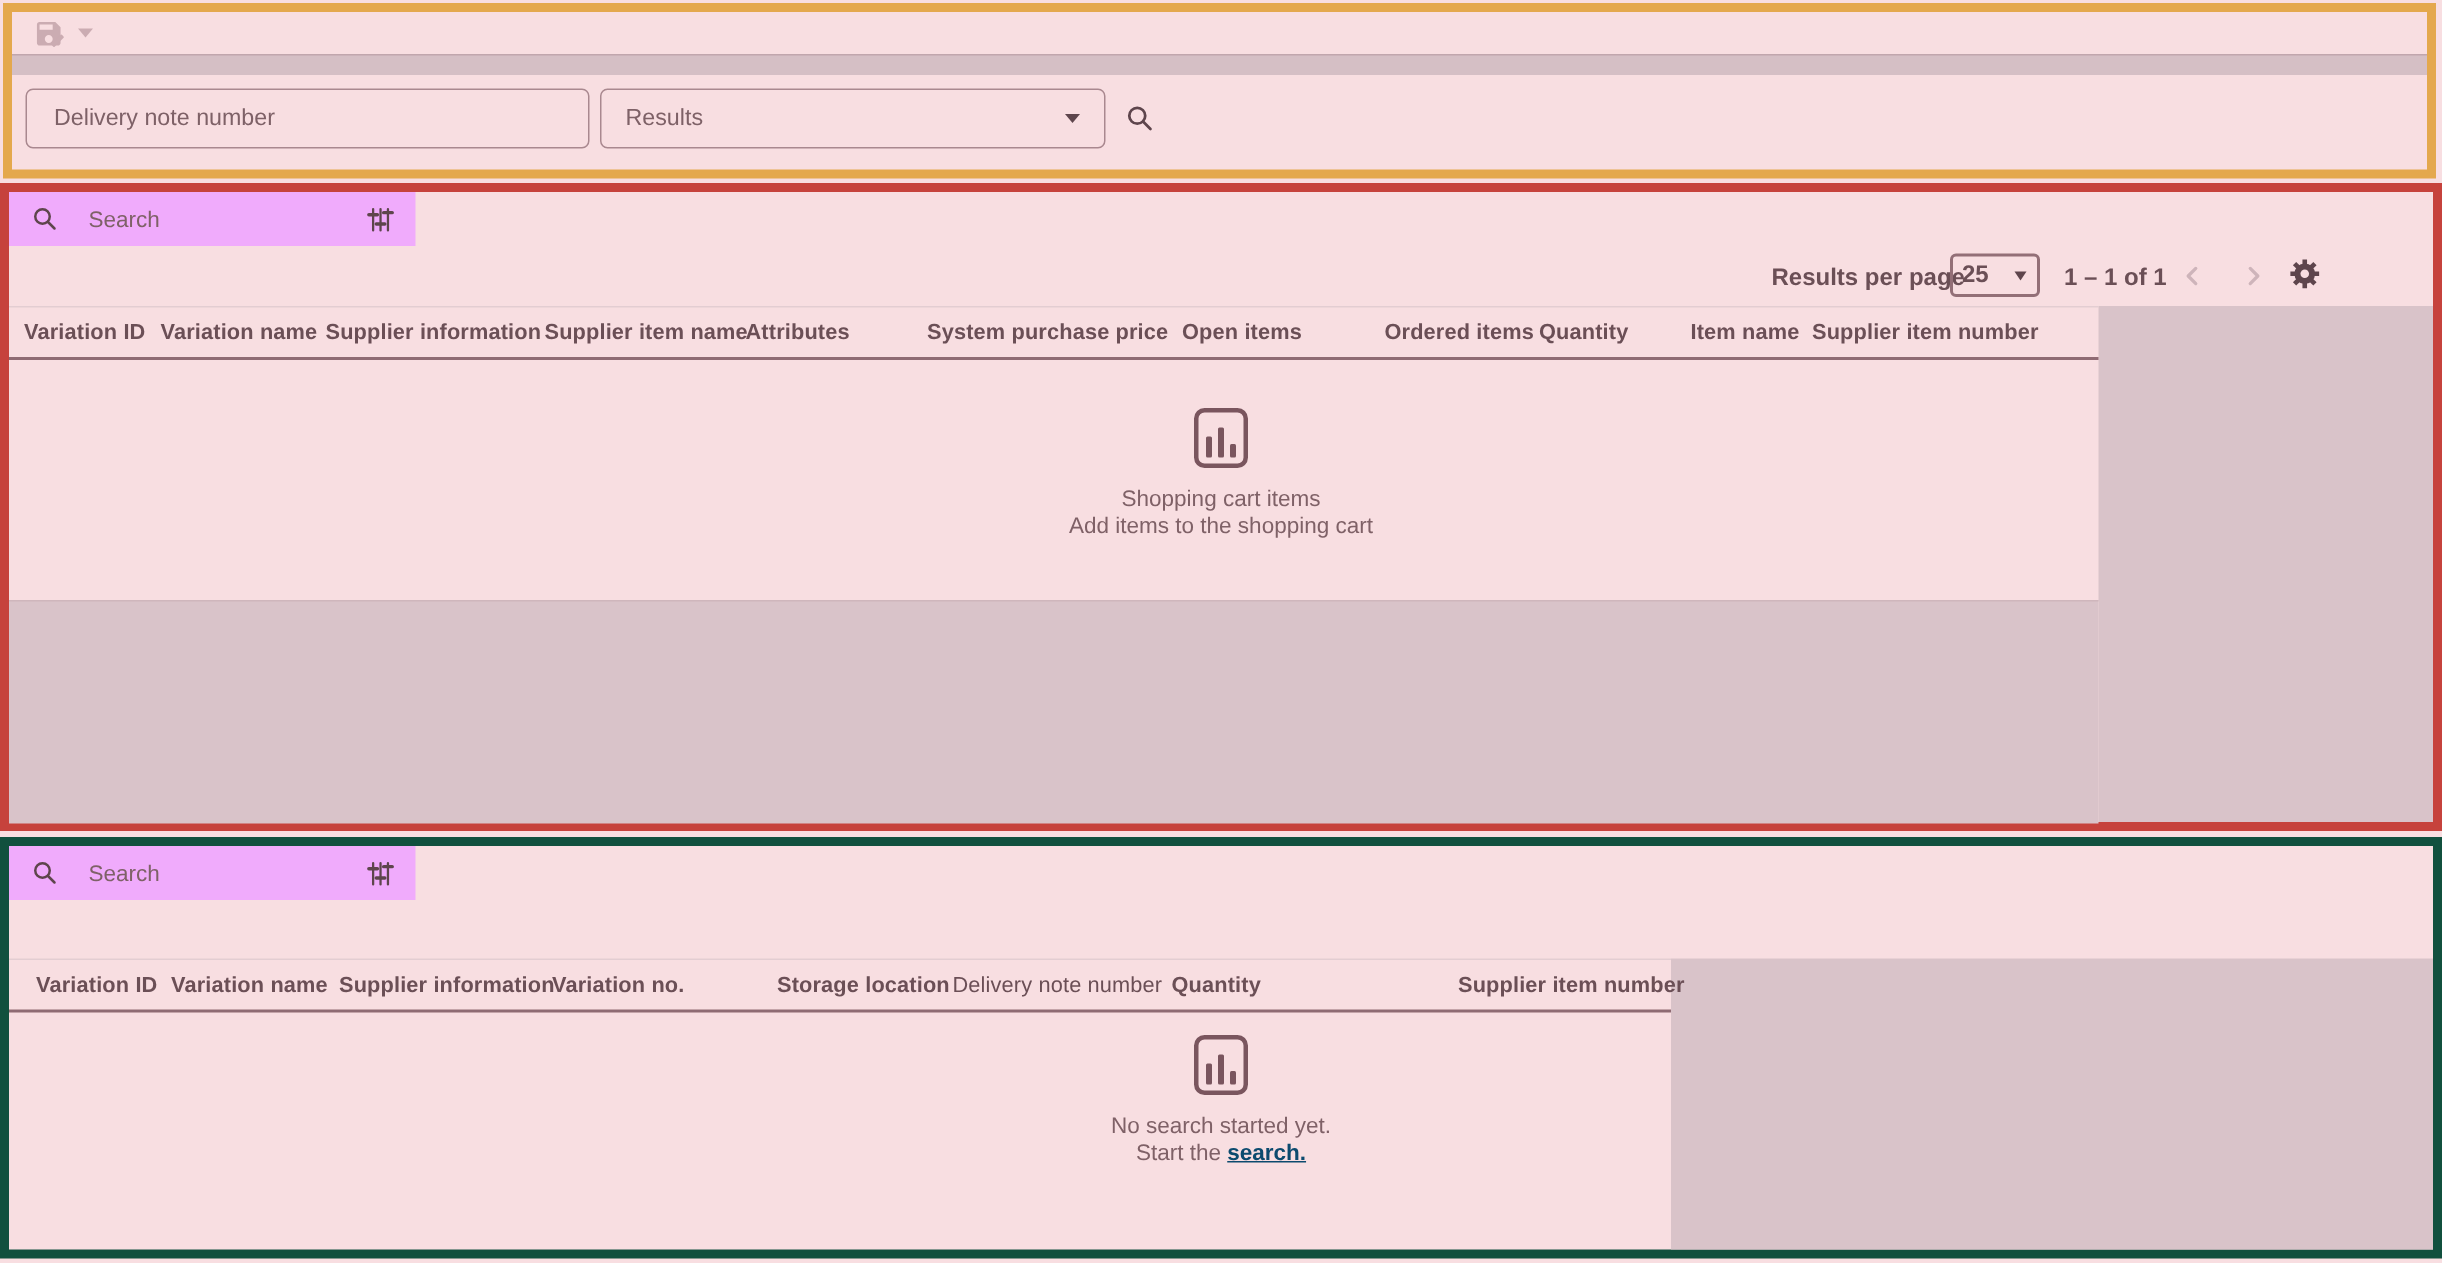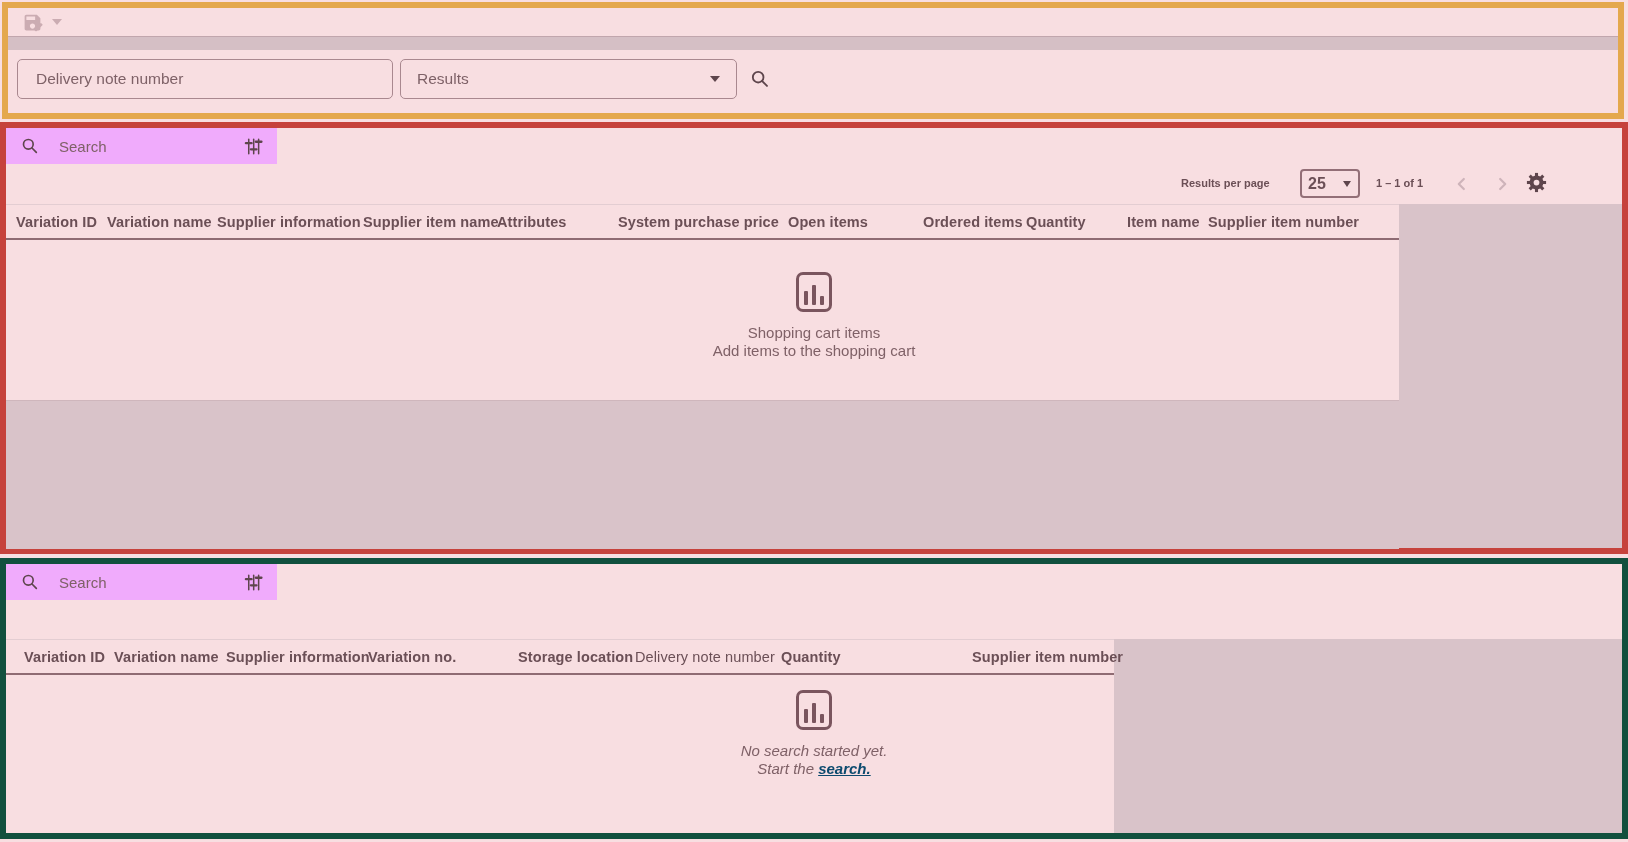--- a/index.html
+++ b/index.html
@@ -56,21 +56,21 @@
   .chart-icon{
     width:30px;height:30px;border:3px solid #7A555E;border-radius:7px;margin:0 auto 12px auto;
     display:flex;align-items:flex-end;justify-content:center;gap:4px;padding-bottom:4px;box-sizing:content-box;
   }
   .chart-icon i{display:block;width:4px;background:#7A555E;border-radius:1px;}
   .bar1{height:14px;} .bar2{height:20px;} .bar3{height:9px;}
   .empty-line{font-size:15px;color:#7F6167;line-height:18px;}
   .empty-link{font-weight:700;text-decoration:underline;color:#0c4a6e;cursor:pointer;}
 
   
-  .pg-label{position:absolute;top:49px;font-size:11px;font-weight:700;color:#6B4F56;white-space:nowrap;}
+  .pg-label{position:absolute;top:49px;font-size:16px;font-weight:700;color:#6B4F56;white-space:nowrap;}
   #lbl-results{left:1175px;}
   #lbl-range{left:1370px;}
   .per-page{
     position:absolute;left:1294px;top:41px;width:60px;height:29px;box-sizing:border-box;
     border:2px solid #936F77;border-radius:4px;display:flex;align-items:center;
     justify-content:space-between;padding:0 7px 0 6px;cursor:pointer;
   }
   .per-page span{font-size:16px;font-weight:700;color:#6B4F56;}
   .icon-btn{position:absolute;top:44px;width:24px;height:24px;display:flex;align-items:center;justify-content:center;cursor:pointer;}
   #btn-prev{left:1444px;color:#CEB4BA;}
@@ -247,21 +247,21 @@
         <span class="col-h" style="left: 18px; font-weight: 700;">Variation ID</span>
         <span class="col-h" style="left: 108px; font-weight: 700;">Variation name</span>
         <span class="col-h" style="left: 220px; font-weight: 700;">Supplier information</span>
         <span class="col-h" style="left: 362px; font-weight: 700;">Variation no.</span>
         <span class="col-h" style="left: 512px; font-weight: 700;">Storage location</span>
         <span class="col-h" style="left: 629px; font-weight: 400;">Delivery note number</span>
         <span class="col-h" style="left: 775px; font-weight: 700;">Quantity</span>
         <span class="col-h" style="left: 966px; font-weight: 700;">Supplier item number</span>
       </div>
 
-    <div class="empty-state" style="top:126px;font-style:italic;">
+    <div class="empty-state" style="top:126px;">
       <div class="chart-icon">
         <i class="bar1"></i>
           <i class="bar2"></i>
           <i class="bar3"></i>
       </div>
       <div class="empty-line">No search started yet.</div>
       <div class="empty-line"><span>Start the </span><span class="empty-link">search.</span></div>
     </div>
   </div>
 </div>

